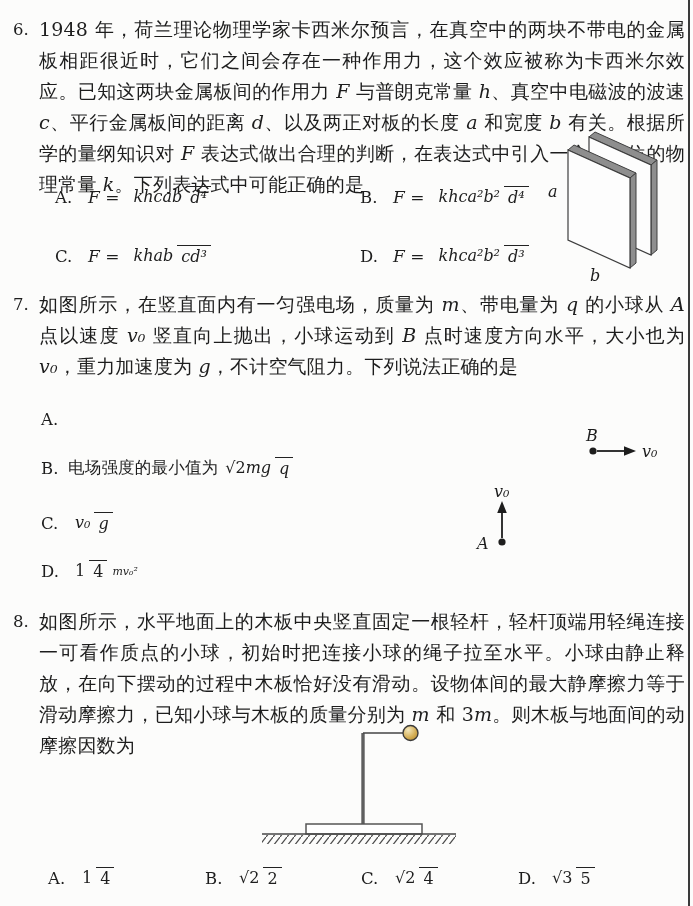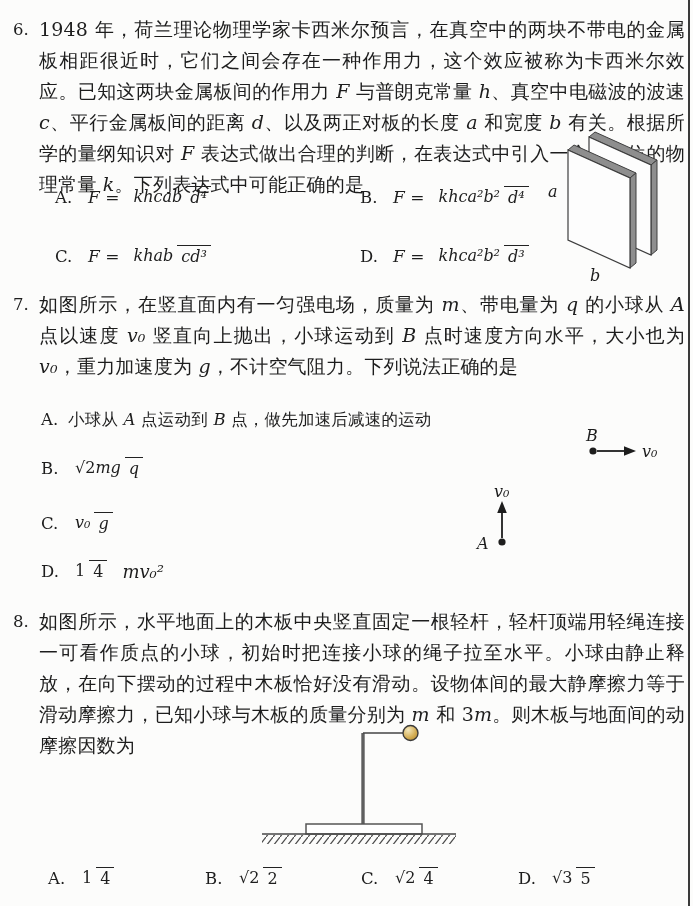--- a/index.html
+++ b/index.html
@@ -16,21 +16,21 @@
          text-align:justify;letter-spacing:0.2px;}
   .optrow{position:absolute;display:flex;align-items:center;font-size:16.5px;white-space:nowrap;}
   .lbl{display:inline-block;min-width:27px;}
   .m i{font-style:italic;}
   .lhs{margin:0 7px 0 6px;font-size:17px;}
   .otext{letter-spacing:0.2px;}
   .frac{display:inline-flex;flex-direction:row;align-items:flex-end;
         font-size:16px;line-height:1.2;margin:0 3px;vertical-align:middle;}
   .frac .num{padding:0 4px 1px 4px;}
   .frac .den{border-top:1.4px solid #222;padding:1px 4px 0 4px;}
-  .suffix{margin-left:12px;font-size:18px;}
+  .suffix{margin-left:2px;font-size:11px;}
   .fig{position:absolute;}
   .figtxt{font-style:italic;font-size:16px;fill:#1d1d1d;
           font-family:"DejaVu Serif","Liberation Serif",serif;}
 </style>
 </head>
 <body>
 
 <div class="page">
   <div class="scan-edge"></div>
 
@@ -89,24 +89,24 @@
     <text x="590" y="281" class="figtxt">b</text>
   </svg>
 
   <section class="q" style="top:289px;">
     <span class="qnum">7.</span>
     <p class="qtext m">如图所示，在竖直面内有一匀强电场，质量为 <i>m</i>、带电量为 <i>q</i> 的小球从 <i>A</i> 点以速度 <i>v₀</i> 竖直向上抛出，小球运动到 <i>B</i> 点时速度方向水平，大小也为 <i>v₀</i>，重力加速度为 <i>g</i>，不计空气阻力。下列说法正确的是</p>
   </section>
 
   <div class="optrow" style="left:41px;top:404px;height:31px;">
     <span class="lbl">A.</span>
-    <span class="otext m">小球从 <i>A</i> 点运动到 <i>B</i> 点，做先加速后减速的运动</span>
   </div>
   <div class="optrow" style="left:41px;top:440px;height:56px;">
     <span class="lbl">B.</span>
+    <span class="otext m">电场强度的最小值为</span>
     <span class="frac">
       <span class="num m">√2<i>mg</i></span>
       <span class="den m"><i>q</i></span>
     </span>
   </div>
   <div class="optrow" style="left:41px;top:495px;height:56px;">
     <span class="lbl">C.</span>
     <span class="frac">
       <span class="num m"><i>v₀</i></span>
       <span class="den m"><i>g</i></span>

